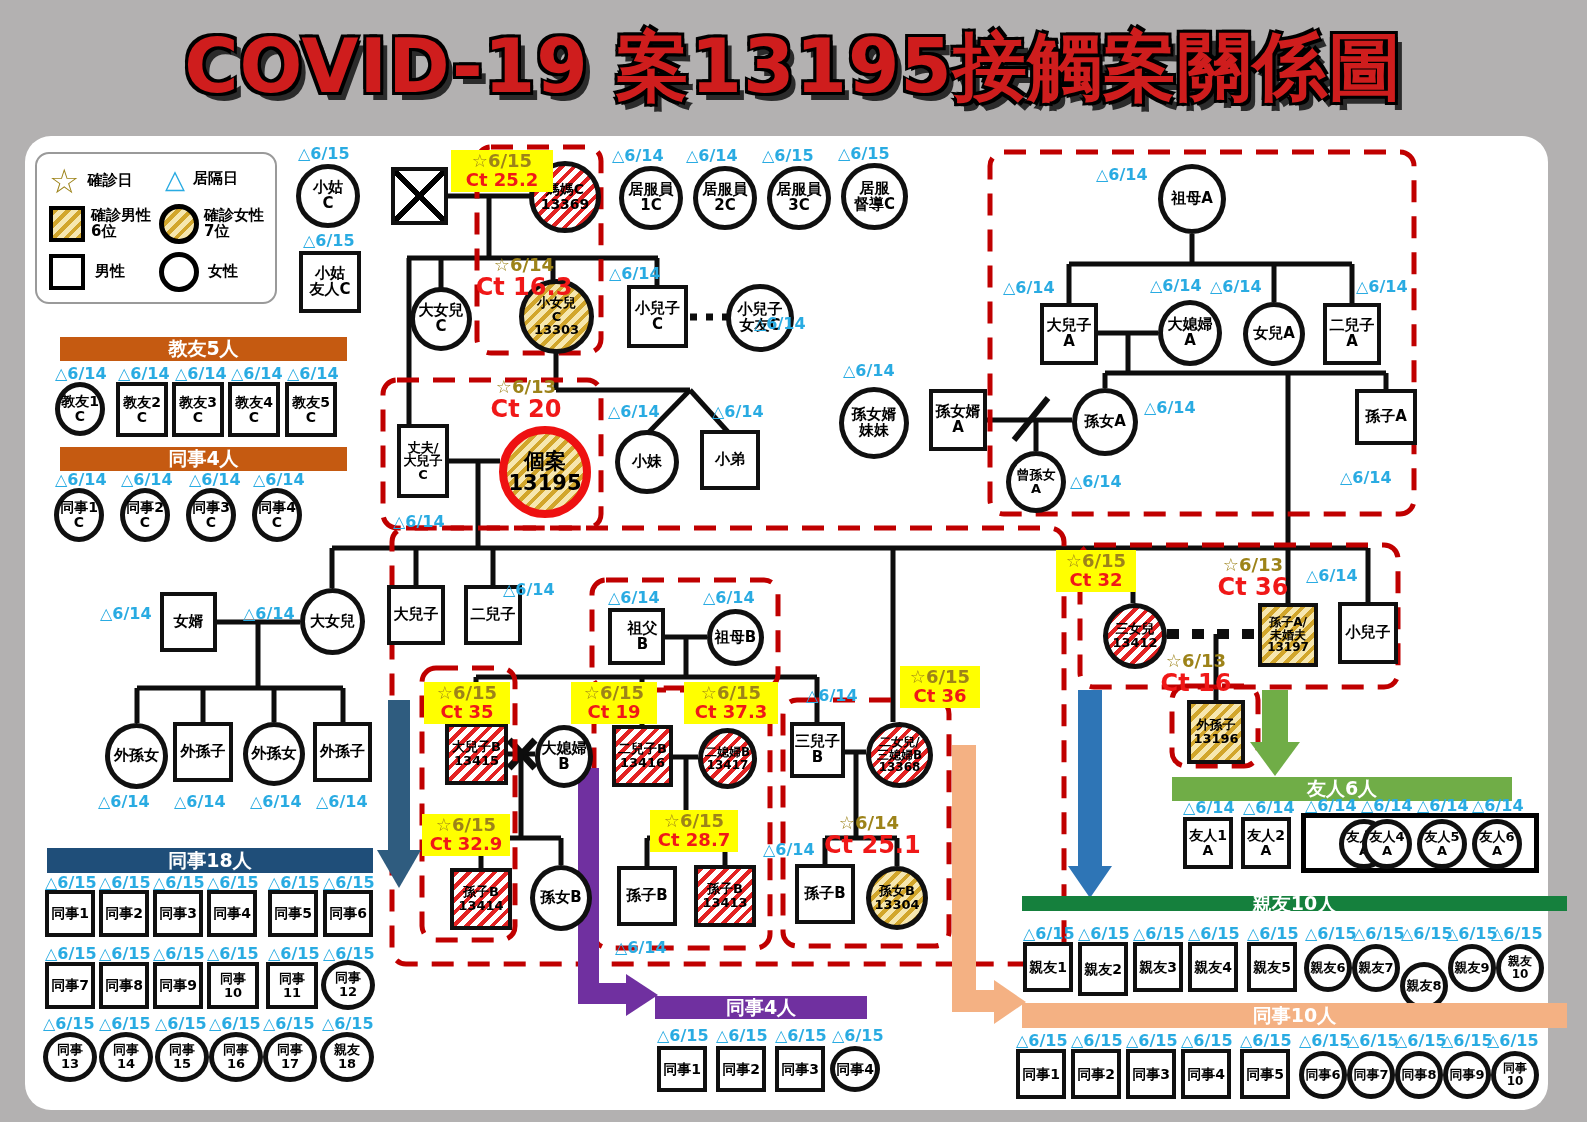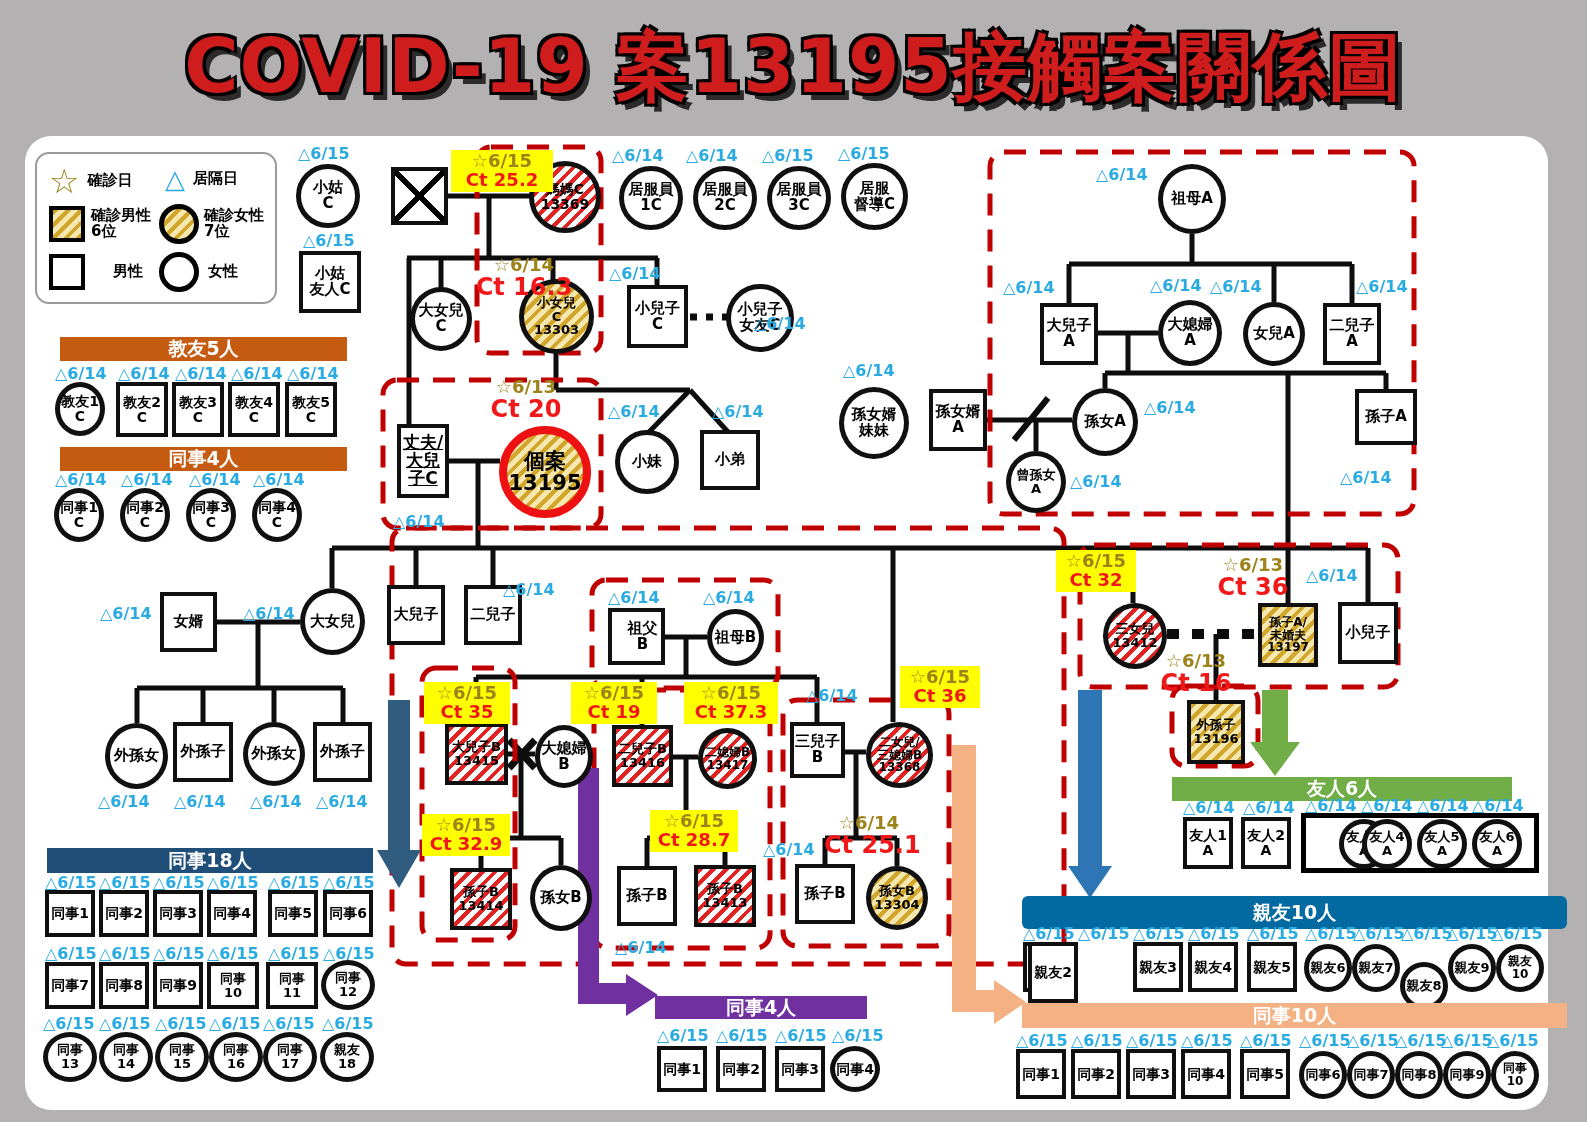--- a/index.html
+++ b/index.html
@@ -152,35 +152,35 @@
     <span class="lg-txt" style="margin-left:6px;">確診男性
 6位</span>
   </div>
   <div class="lg-row" style="left:122px;top:50px;">
     <span class="lg-ci f-yellow"></span>
     <span class="lg-txt" style="margin-left:5px;">確診女性
 7位</span>
   </div>
   <div class="lg-row" style="left:12px;top:100px;">
     <span class="lg-sq"></span>
-    <span class="lg-txt" style="margin-left:28px;">男性</span>
+    <span class="lg-txt" style="margin-left:10px;">男性</span>
   </div>
   <div class="lg-row" style="left:122px;top:98px;">
     <span class="lg-ci"></span>
     <span class="lg-txt" style="margin-left:9px;">女性</span>
   </div>
 </div>
 
 <div class="blackbox" style="left: 1301px; top: 813px; width: 238px; height: 60px;"></div>
 <div class="ghead" style="left: 60px; top: 337px; width: 287px; height: 24px; background: rgb(197, 90, 17);">教友5人</div>
 <div class="ghead" style="left: 60px; top: 447px; width: 287px; height: 24px; background: rgb(197, 90, 17);">同事4人</div>
 <div class="ghead" style="left: 47px; top: 848px; width: 326px; height: 25px; background: rgb(31, 78, 121);">同事18人</div>
 <div class="ghead" style="left: 655px; top: 996px; width: 212px; height: 23px; background: rgb(112, 48, 160);">同事4人</div>
 <div class="ghead" style="left: 1172px; top: 777px; width: 340px; height: 24px; background: rgb(112, 173, 71);">友人6人</div>
-<div class="ghead" style="left: 1022px; top: 896px; width: 545px; height: 33px; background: #0369a1; border-radius: 6px;">親友10人</div>
+<div class="ghead" style="left: 1022px; top: 896px; width: 545px; height: 15px; background: #15803d;">親友10人</div>
 <div class="ghead" style="left: 1022px; top: 1003px; width: 545px; height: 25px; background: rgb(244, 177, 131);">同事10人</div>
 <div class="node circle" style="left: 296px; top: 164px; width: 64px; height: 64px;">小姑
 C</div>
 <div class="node" style="left: 299px; top: 251px; width: 62px; height: 62px;">小姑
 友人C</div>
 <div class="node square-x" style="left: 391px; top: 167px; width: 57px; height: 58px;"></div>
 <div class="node circle f-red" style="left: 529px; top: 161px; width: 72px; height: 72px; font-size: 14px;">媽媽C
 13369</div>
 <div class="node circle" style="left: 619px; top: 166px; width: 64px; height: 64px;">居服員
 1C</div>
@@ -208,21 +208,21 @@
 <div class="node" style="left: 1323px; top: 303px; width: 58px; height: 62px;">二兒子
 A</div>
 <div class="node circle" style="left: 839px; top: 387px; width: 70px; height: 72px;">孫女婿
 妹妹</div>
 <div class="node" style="left: 929px; top: 389px; width: 58px; height: 62px;">孫女婿
 A</div>
 <div class="node circle" style="left: 1072px; top: 388px; width: 66px; height: 68px;">孫女A</div>
 <div class="node circle" style="left: 1006px; top: 451px; width: 60px; height: 62px; font-size: 13px;">曾孫女
 A</div>
 <div class="node" style="left: 1355px; top: 389px; width: 62px; height: 56px;">孫子A</div>
-<div class="node" style="left: 397px; top: 424px; width: 52px; height: 74px; font-size: 17px; text-decoration: underline;">丈夫/
+<div class="node" style="left: 397px; top: 424px; width: 52px; height: 74px; font-size: 13px;">丈夫/
 大兒子C</div>
 <div class="node circle f-yellow case-ring" style="left: 499px; top: 426px; width: 92px; height: 92px; font-size: 21px;">個案
 13195</div>
 <div class="node circle" style="left: 615px; top: 430px; width: 64px; height: 64px;">小妹</div>
 <div class="node" style="left: 700px; top: 430px; width: 60px; height: 60px;">小弟</div>
 <div class="node" style="left: 160px; top: 592px; width: 57px; height: 60px;">女婿</div>
 <div class="node circle" style="left: 300px; top: 588px; width: 65px; height: 67px;">大女兒</div>
 <div class="node circle" style="left: 105px; top: 723px; width: 63px; height: 66px;">外孫女</div>
 <div class="node" style="left: 173px; top: 722px; width: 60px; height: 60px;">外孫子</div>
 <div class="node circle" style="left: 243px; top: 722px; width: 62px; height: 64px;">外孫女</div>
@@ -307,21 +307,21 @@
 A</div>
 <div class="node circle" style="left: 1307px; top: 819px; width: 50px; height: 50px; font-size: 13px; margin-left: 32px;">友人3
 A</div>
 <div class="node circle" style="left: 1362px; top: 819px; width: 50px; height: 50px; font-size: 13px;">友人4
 A</div>
 <div class="node circle" style="left: 1417px; top: 819px; width: 50px; height: 50px; font-size: 13px;">友人5
 A</div>
 <div class="node circle" style="left: 1472px; top: 819px; width: 50px; height: 50px; font-size: 13px;">友人6
 A</div>
 <div class="node" style="left: 1023px; top: 942px; width: 50px; height: 50px; font-size: 14px; text-align: right;">親友1</div>
-<div class="node" style="left: 1028px; top: 942px; width: 50px; height: 61px; font-size: 14px;">親友2</div>
+<div class="node" style="left: 1078px; top: 942px; width: 50px; height: 54px; font-size: 14px;">親友2</div>
 <div class="node" style="left: 1133px; top: 942px; width: 50px; height: 50px; font-size: 14px;">親友3</div>
 <div class="node" style="left: 1188px; top: 942px; width: 50px; height: 50px; font-size: 14px;">親友4</div>
 <div class="node" style="left: 1247px; top: 942px; width: 50px; height: 50px; font-size: 14px;">親友5</div>
 <div class="node circle" style="left: 1304px; top: 944px; width: 48px; height: 48px; font-size: 13px;">親友6</div>
 <div class="node circle" style="left: 1352px; top: 944px; width: 48px; height: 48px; font-size: 13px;">親友7</div>
 <div class="node circle" style="left: 1400px; top: 962px; width: 48px; height: 48px; font-size: 13px;">親友8</div>
 <div class="node circle" style="left: 1448px; top: 944px; width: 48px; height: 48px; font-size: 13px;">親友9</div>
 <div class="node circle" style="left: 1496px; top: 944px; width: 48px; height: 48px; font-size: 12px;">親友10</div>
 <div class="node" style="left: 1016px; top: 1049px; width: 50px; height: 50px; font-size: 14px;">同事1</div>
 <div class="node" style="left: 1071px; top: 1049px; width: 50px; height: 50px; font-size: 14px;">同事2</div>

